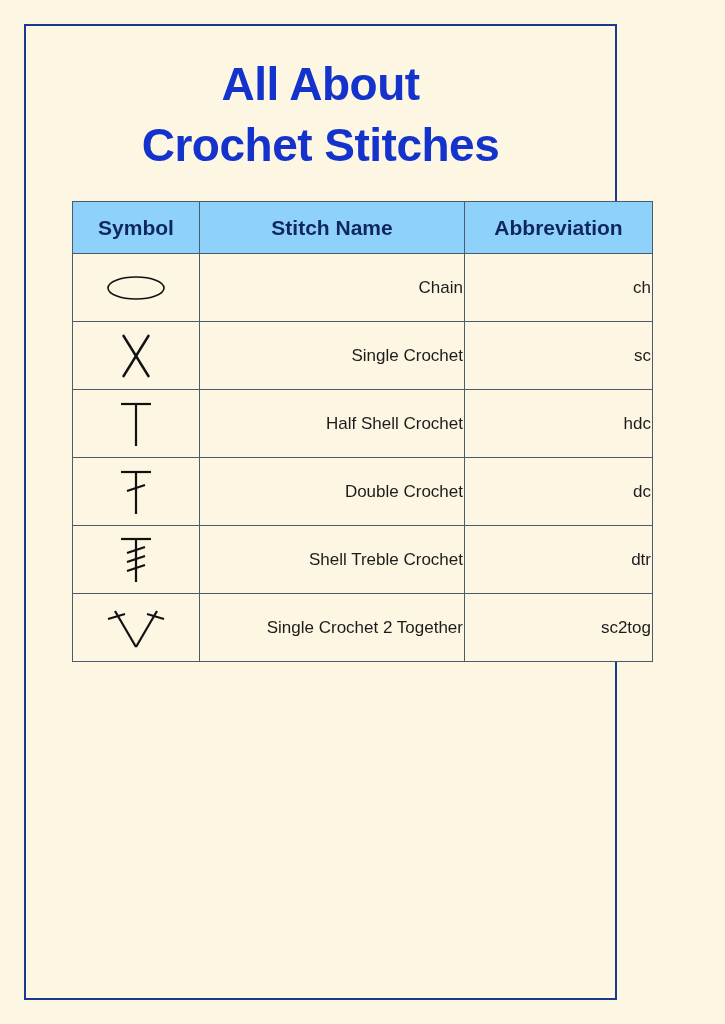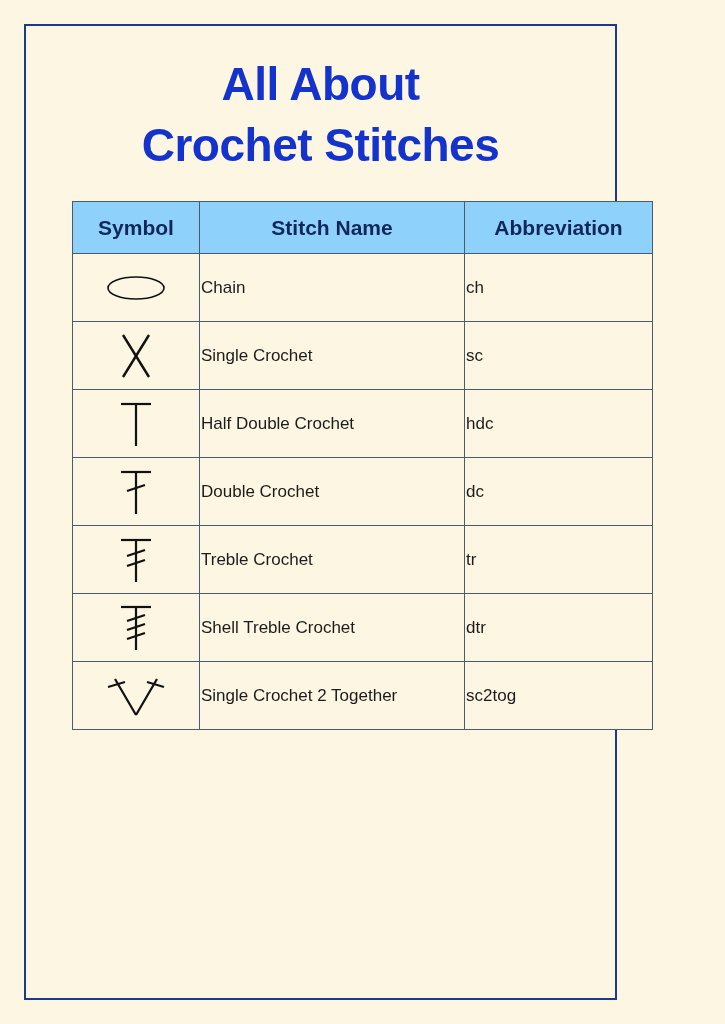--- a/index.html
+++ b/index.html
@@ -74,21 +74,21 @@
     text-align: center;
   }
   col.c-symbol { width: 127px; }
   col.c-name   { width: 265px; }
   col.c-abbr   { width: 188px; }
 
   table.stitch-table tbody td {
     height: 68px;
     font-size: 17px;
     color: #1c1c1c;
-    text-align: left;
+    text-align: right;
     vertical-align: middle;
     background: #fdf6e3;
   }
   td.symbol-cell {
     padding: 0;
   }
   td.name-cell {
     font-size: 17.5px;
   }
   td.abbr-cell {
@@ -159,52 +159,38 @@
 
           <tr>
             <td class="symbol-cell">
               <span class="sym">
                 <svg width="70" height="54" viewBox="0 0 70 54">
                   <path d="M20 7 L50 7" stroke="#111" stroke-width="2.2" fill="none"></path>
                   <path d="M35 7 L35 49" stroke="#111" stroke-width="2.2" fill="none"></path>
                 </svg>
               </span>
             </td>
-            <td class="name-cell">Half Double Crochet</td>
+            <td class="name-cell">Half Shell Crochet</td>
             <td class="abbr-cell">hdc</td>
           </tr>
 
           <tr>
             <td class="symbol-cell">
               <span class="sym">
                 <svg width="70" height="54" viewBox="0 0 70 54">
                   <path d="M20 7 L50 7" stroke="#111" stroke-width="2.2" fill="none"></path>
                   <path d="M35 7 L35 49" stroke="#111" stroke-width="2.2" fill="none"></path>
                   <path d="M26 26 L44 20" stroke="#111" stroke-width="2.2" fill="none"></path>
                 </svg>
               </span>
             </td>
             <td class="name-cell">Double Crochet</td>
             <td class="abbr-cell">dc</td>
           </tr>
 
-          <tr>
-            <td class="symbol-cell">
-              <span class="sym">
-                <svg width="70" height="54" viewBox="0 0 70 54">
-                  <path d="M20 7 L50 7" stroke="#111" stroke-width="2.2" fill="none"></path>
-                  <path d="M35 7 L35 49" stroke="#111" stroke-width="2.2" fill="none"></path>
-                  <path d="M26 23 L44 17" stroke="#111" stroke-width="2.2" fill="none"></path>
-                  <path d="M26 33 L44 27" stroke="#111" stroke-width="2.2" fill="none"></path>
-                </svg>
-              </span>
-            </td>
-            <td class="name-cell">Treble Crochet</td>
-            <td class="abbr-cell">tr</td>
-          </tr>
 
           <tr>
             <td class="symbol-cell">
               <span class="sym">
                 <svg width="70" height="54" viewBox="0 0 70 54">
                   <path d="M20 6 L50 6" stroke="#111" stroke-width="2.2" fill="none"></path>
                   <path d="M35 6 L35 49" stroke="#111" stroke-width="2.2" fill="none"></path>
                   <path d="M26 20 L44 14" stroke="#111" stroke-width="2.2" fill="none"></path>
                   <path d="M26 29 L44 23" stroke="#111" stroke-width="2.2" fill="none"></path>
                   <path d="M26 38 L44 32" stroke="#111" stroke-width="2.2" fill="none"></path>

